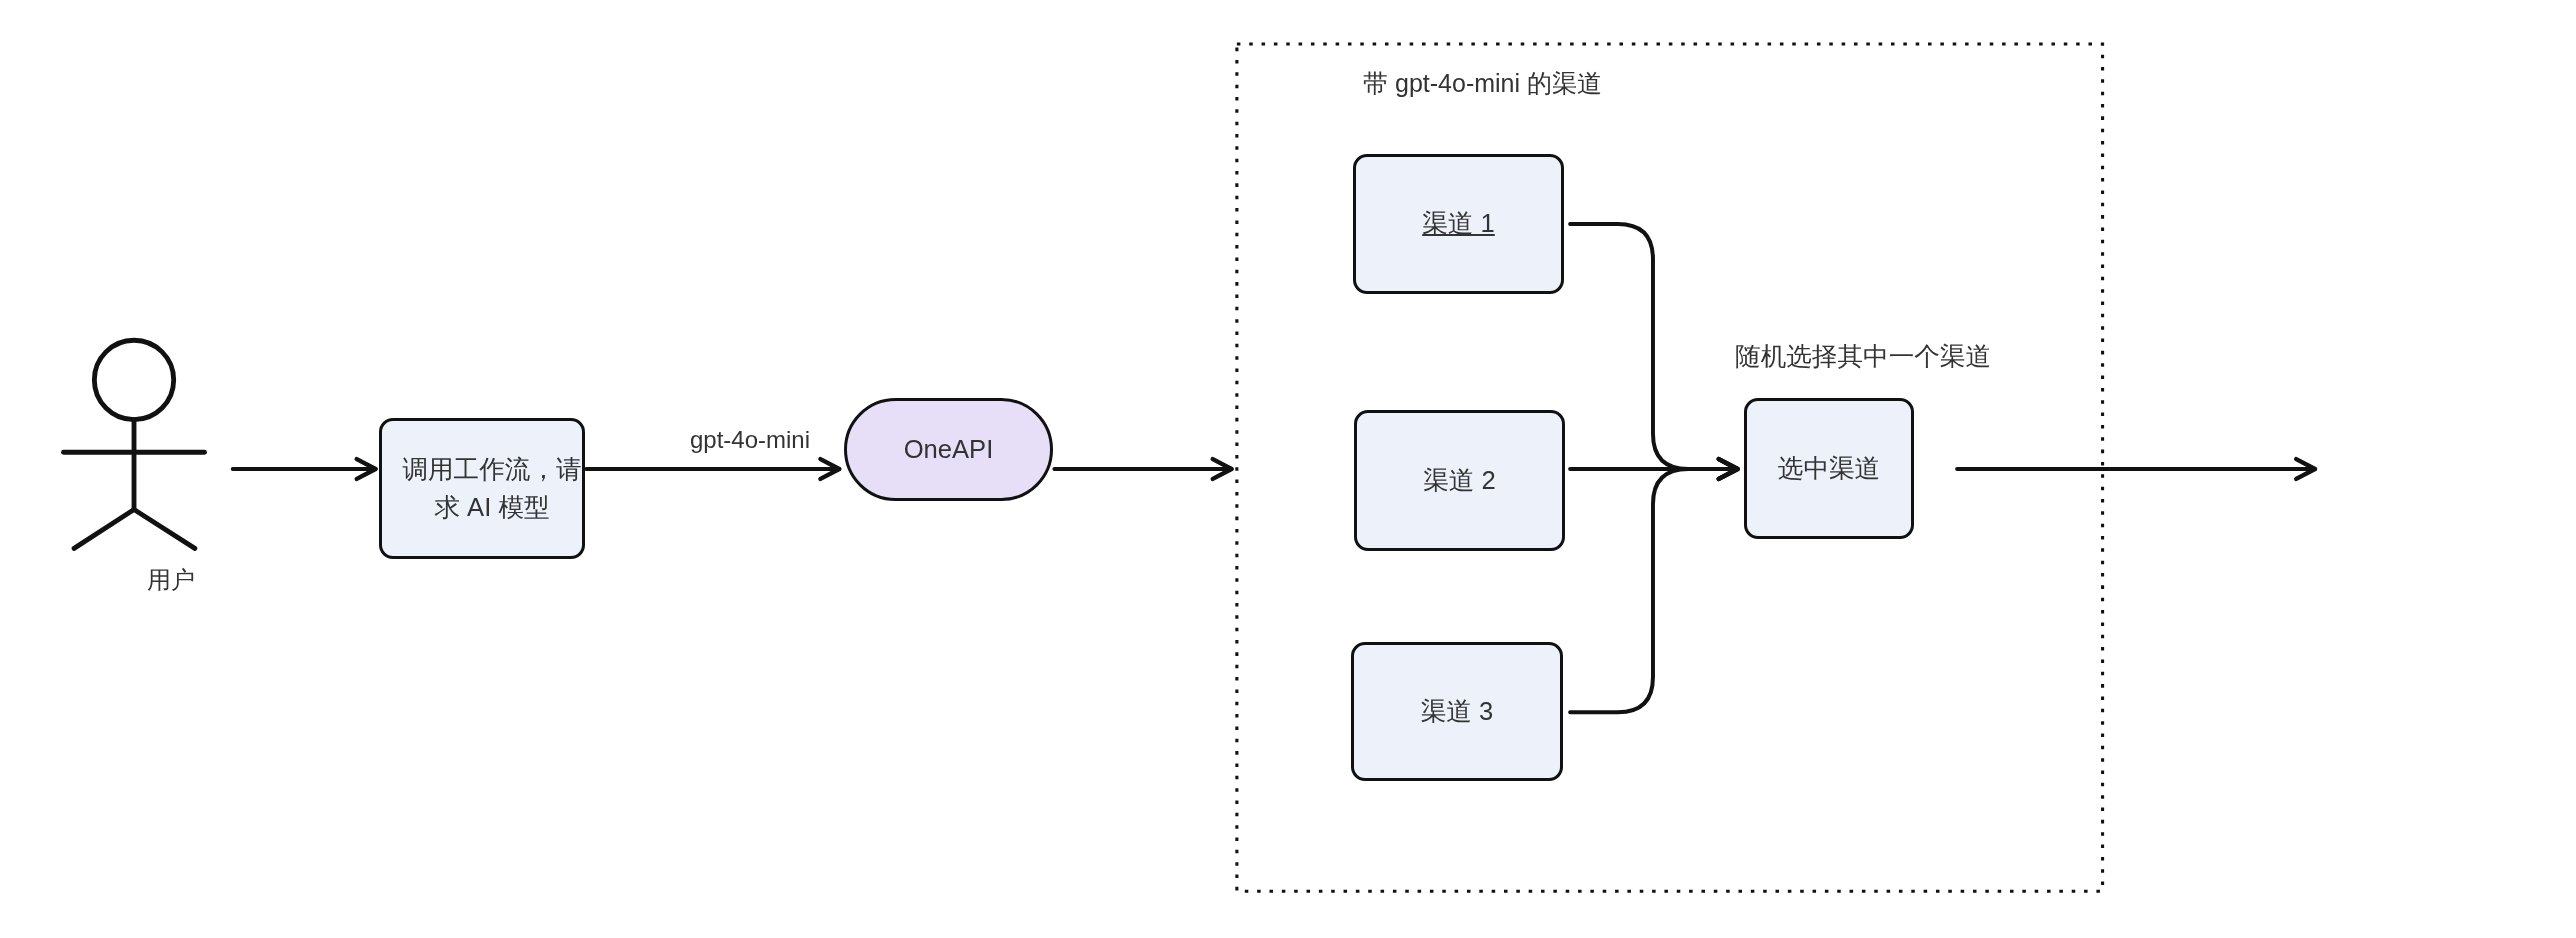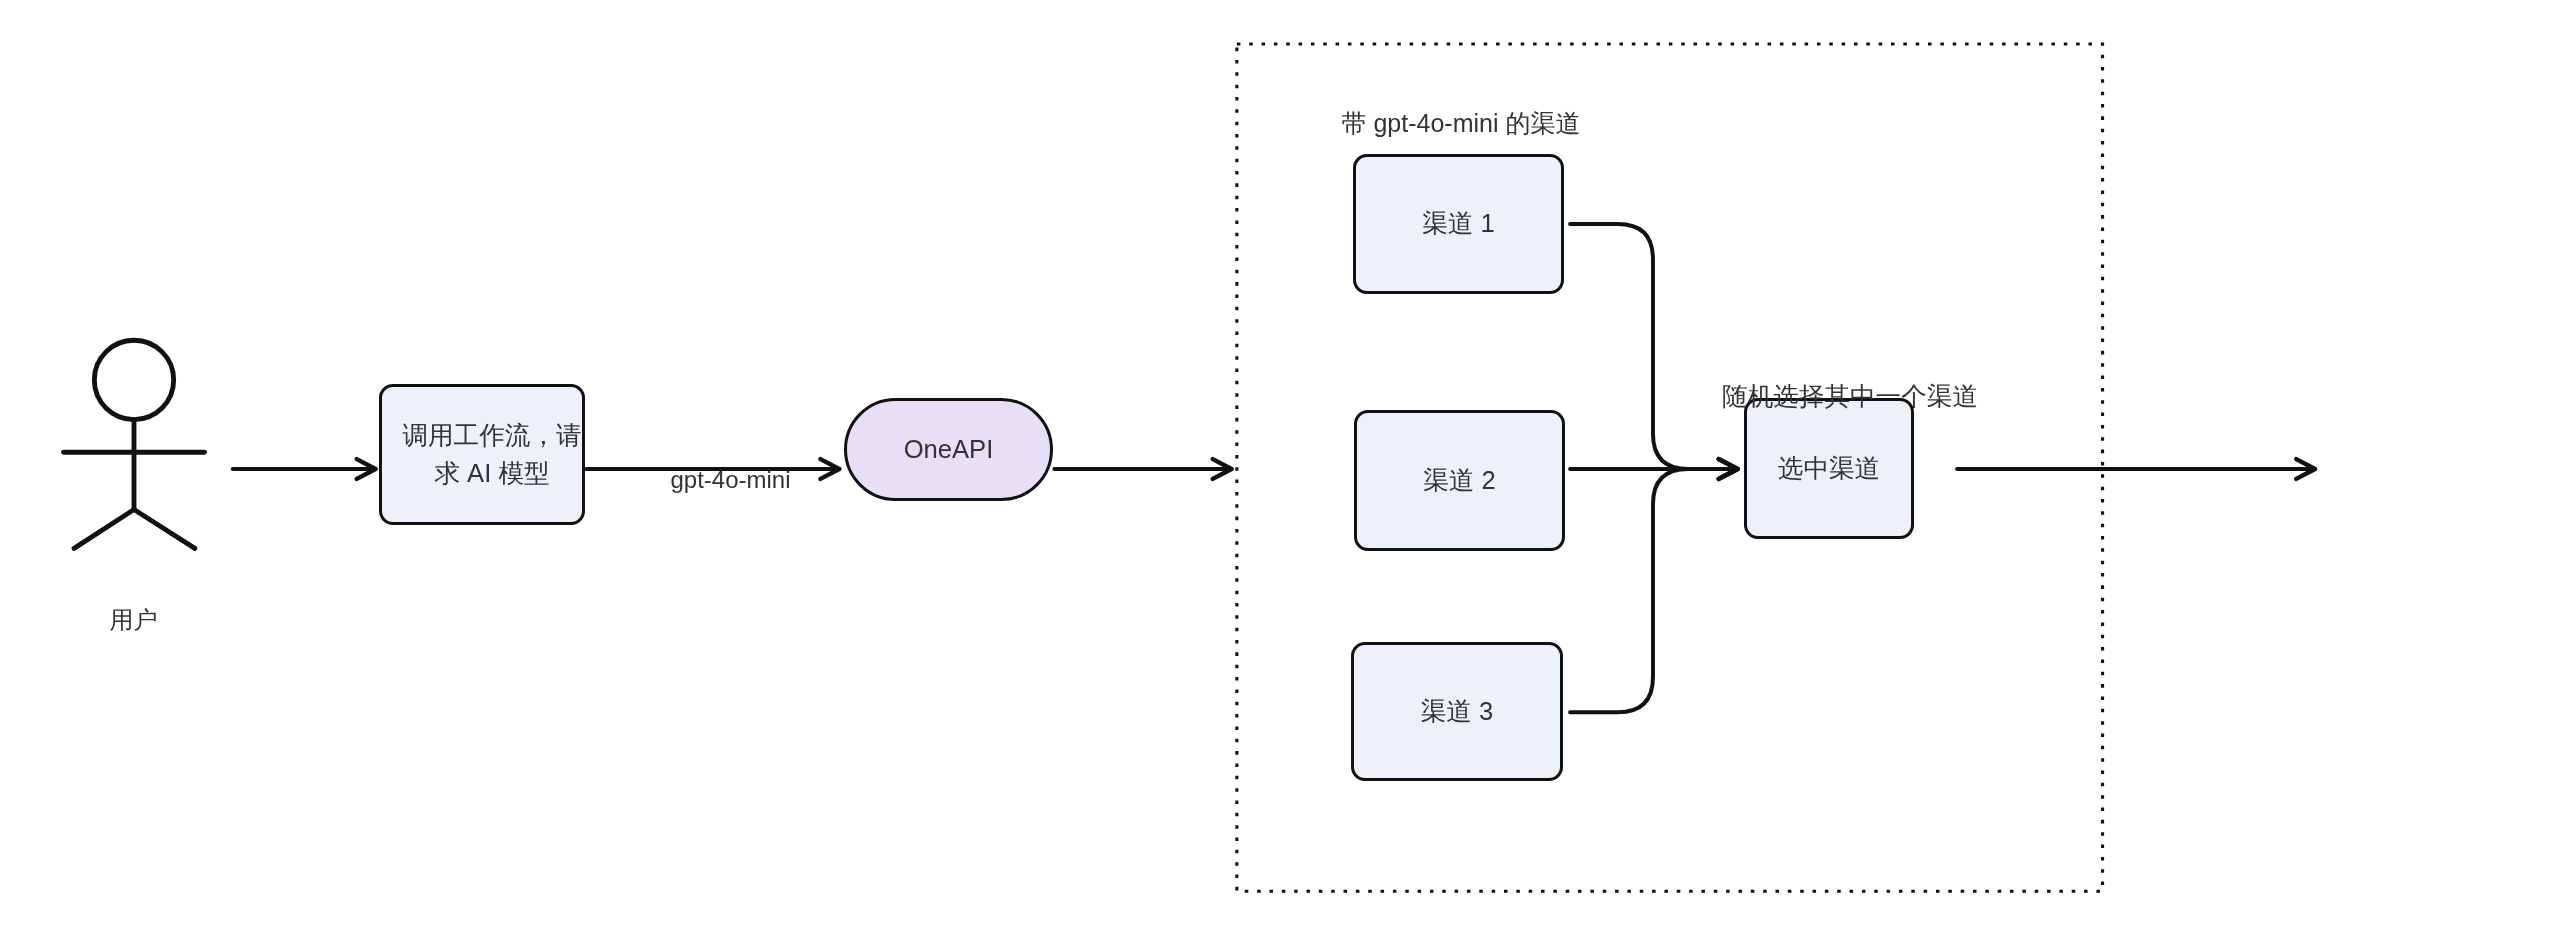--- a/index.html
+++ b/index.html
@@ -66,25 +66,24 @@
     font-size: 25.6px;
     line-height: 1.45;
     color: var(--text);
   }
   .stadium {
     border-radius: 71px;
     background: var(--stadium-fill);
   }
   .lbl {
     position: absolute;
-    text-align: center;
+    text-align: right;
     font-size: 25px;
     color: var(--text);
     white-space: nowrap;
-    margin-top: 40px;
   }
 </style>
 </head>
 <body>
 
 <div class="canvas">
 
   <svg class="layer" viewBox="0 0 2922 1064">
     <defs>
       <marker id="arrowhead" viewBox="0 0 12 12" refX="10" refY="6" markerWidth="32" markerHeight="36" markerUnits="userSpaceOnUse" orient="auto">
@@ -106,30 +105,30 @@
     <path class="edge" marker-end="url(#arrowhead)" d="M665 532 L952 532"></path>
     <path class="edge" marker-end="url(#arrowhead)" d="M1196 532 L1397 532"></path>
     <path class="edge" marker-end="url(#arrowhead)" d="M1781 254 L1835 254 Q1875 254 1875 294 L1875 492 Q1875 532 1915 532 L1971 532"></path>
     <path class="edge" marker-end="url(#arrowhead)" d="M1781 532 L1971 532"></path>
     <path class="edge" marker-end="url(#arrowhead)" d="M1781 808 L1835 808 Q1875 808 1875 768 L1875 572 Q1875 532 1915 532 L1971 532"></path>
     <path class="edge" marker-end="url(#arrowhead)" d="M2220 532 L2626 532"></path>
   </svg>
 
   <div class="lbl" style="left:72px; top:564px; width:123px; font-size:24px;">用户</div>
 
-  <div class="node" style="left:379px; top:384px; width:206px; height:141px;padding-left:20px;">
+  <div class="node" style="left:379px; top:418px; width:206px; height:141px;padding-left:20px;">
     <span>调用工作流，请</span>
     <span>求 AI 模型</span>
   </div>
 
   <div class="node stadium" style="left:844px; top:398px; width:209px; height:103px;">
     <span>OneAPI</span>
   </div>
 
-  <div class="node" style="left:1353px; top:154px; width:211px; height:140px;">
+  <div class="node" style="left:1353px; top:154px; width:211px; height:140px;text-decoration:underline;">
     <span>渠道 1</span>
   </div>
 
   <div class="node" style="left:1354px; top:410px; width:211px; height:141px;">
     <span>渠道 2</span>
   </div>
 
   <div class="node" style="left:1351px; top:642px; width:212px; height:139px;">
     <span>渠道 3</span>
   </div>

